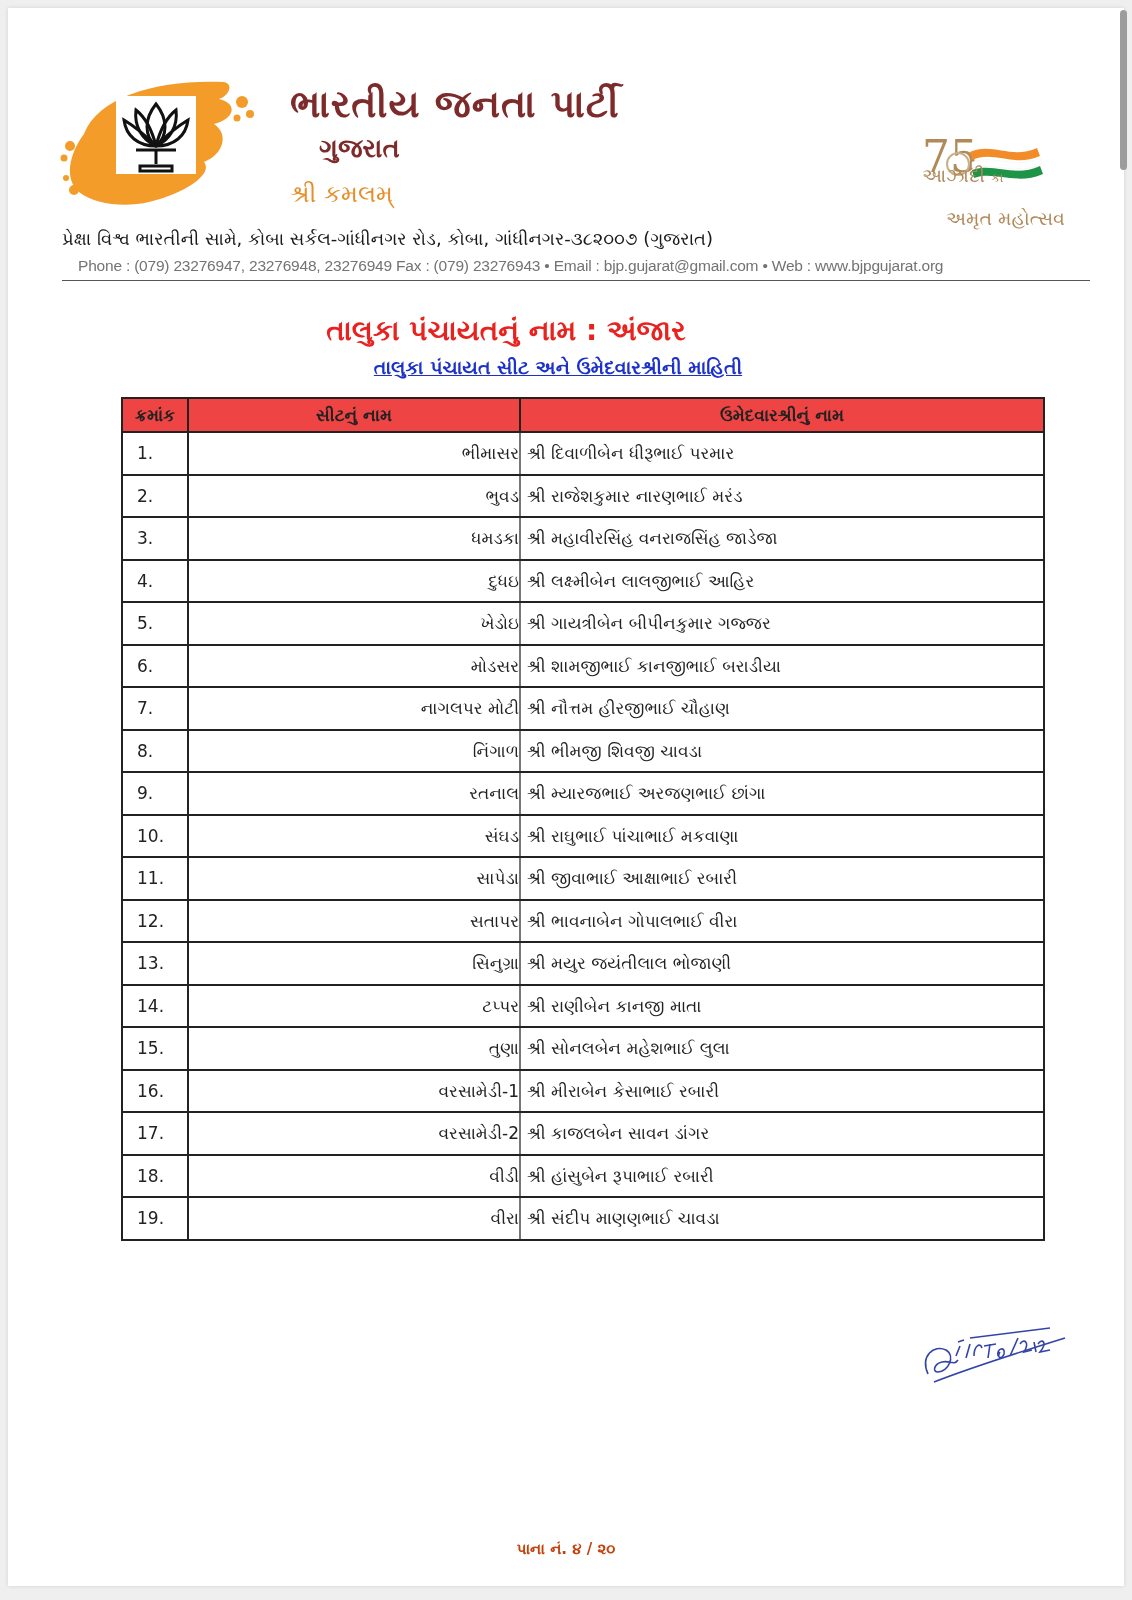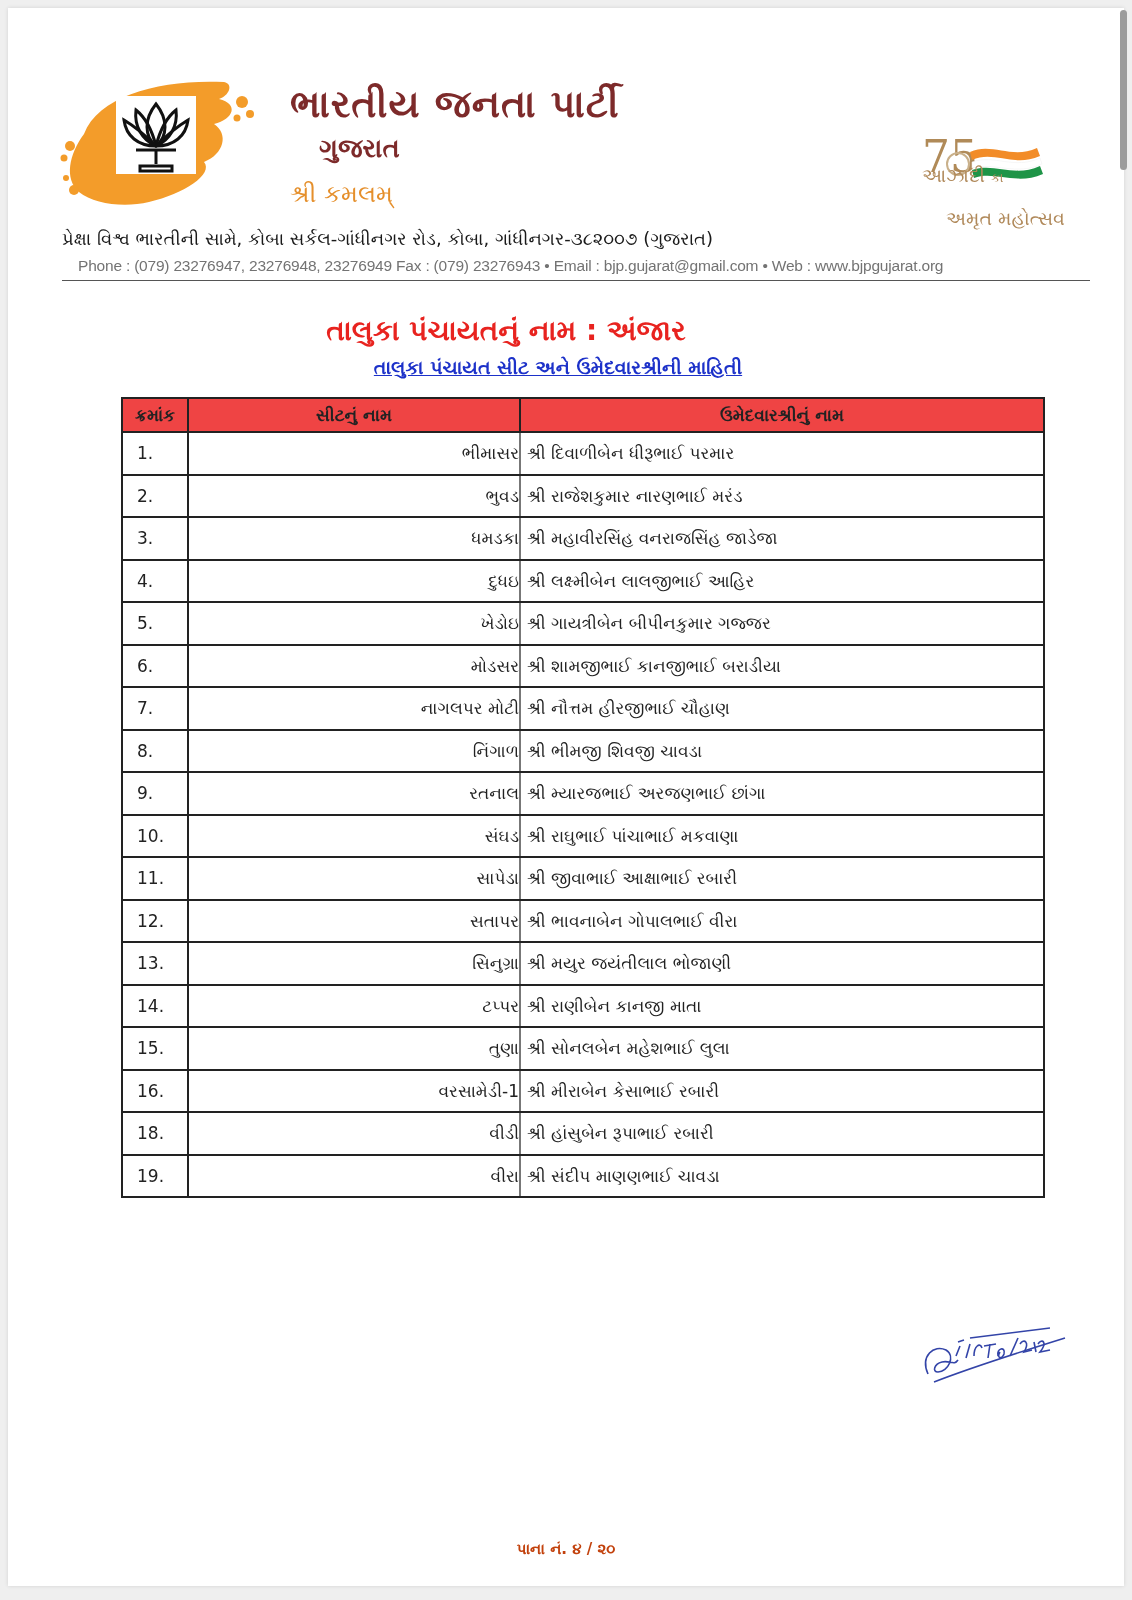--- a/index.html
+++ b/index.html
@@ -222,20 +222,25 @@
           <td class="col-no">15.</td>
           <td class="col-seat">તુણા</td>
           <td class="col-cand">શ્રી સોનલબેન મહેશભાઈ લુલા</td>
         </tr>
         <tr>
           <td class="col-no">16.</td>
           <td class="col-seat">વરસામેડી-1</td>
           <td class="col-cand">શ્રી મીરાબેન કેસાભાઈ રબારી</td>
         </tr>
         <tr>
+          <td class="col-no">17.</td>
+          <td class="col-seat">વરસામેડી-2</td>
+          <td class="col-cand">શ્રી કાજલબેન સાવન ડાંગર</td>
+        </tr>
+        <tr>
           <td class="col-no">18.</td>
           <td class="col-seat">વીડી</td>
           <td class="col-cand">શ્રી હાંસુબેન રૂપાભાઈ રબારી</td>
         </tr>
         <tr>
           <td class="col-no">19.</td>
           <td class="col-seat">વીરા</td>
           <td class="col-cand">શ્રી સંદીપ માણણભાઈ ચાવડા</td>
         </tr>
       </tbody>

